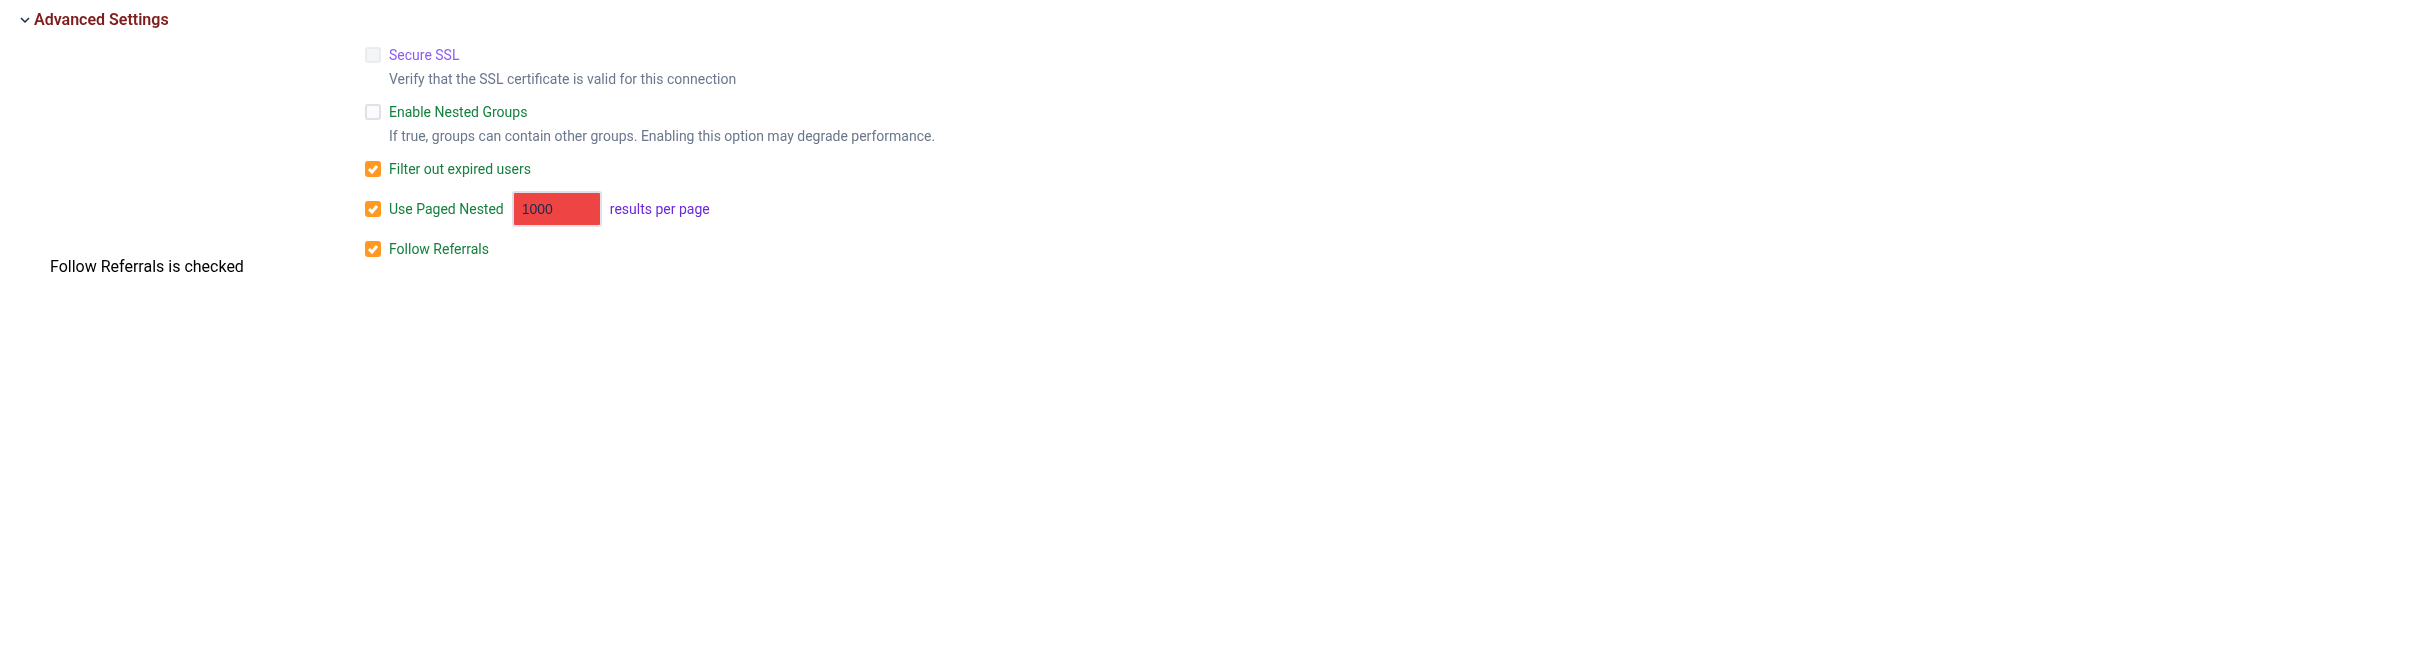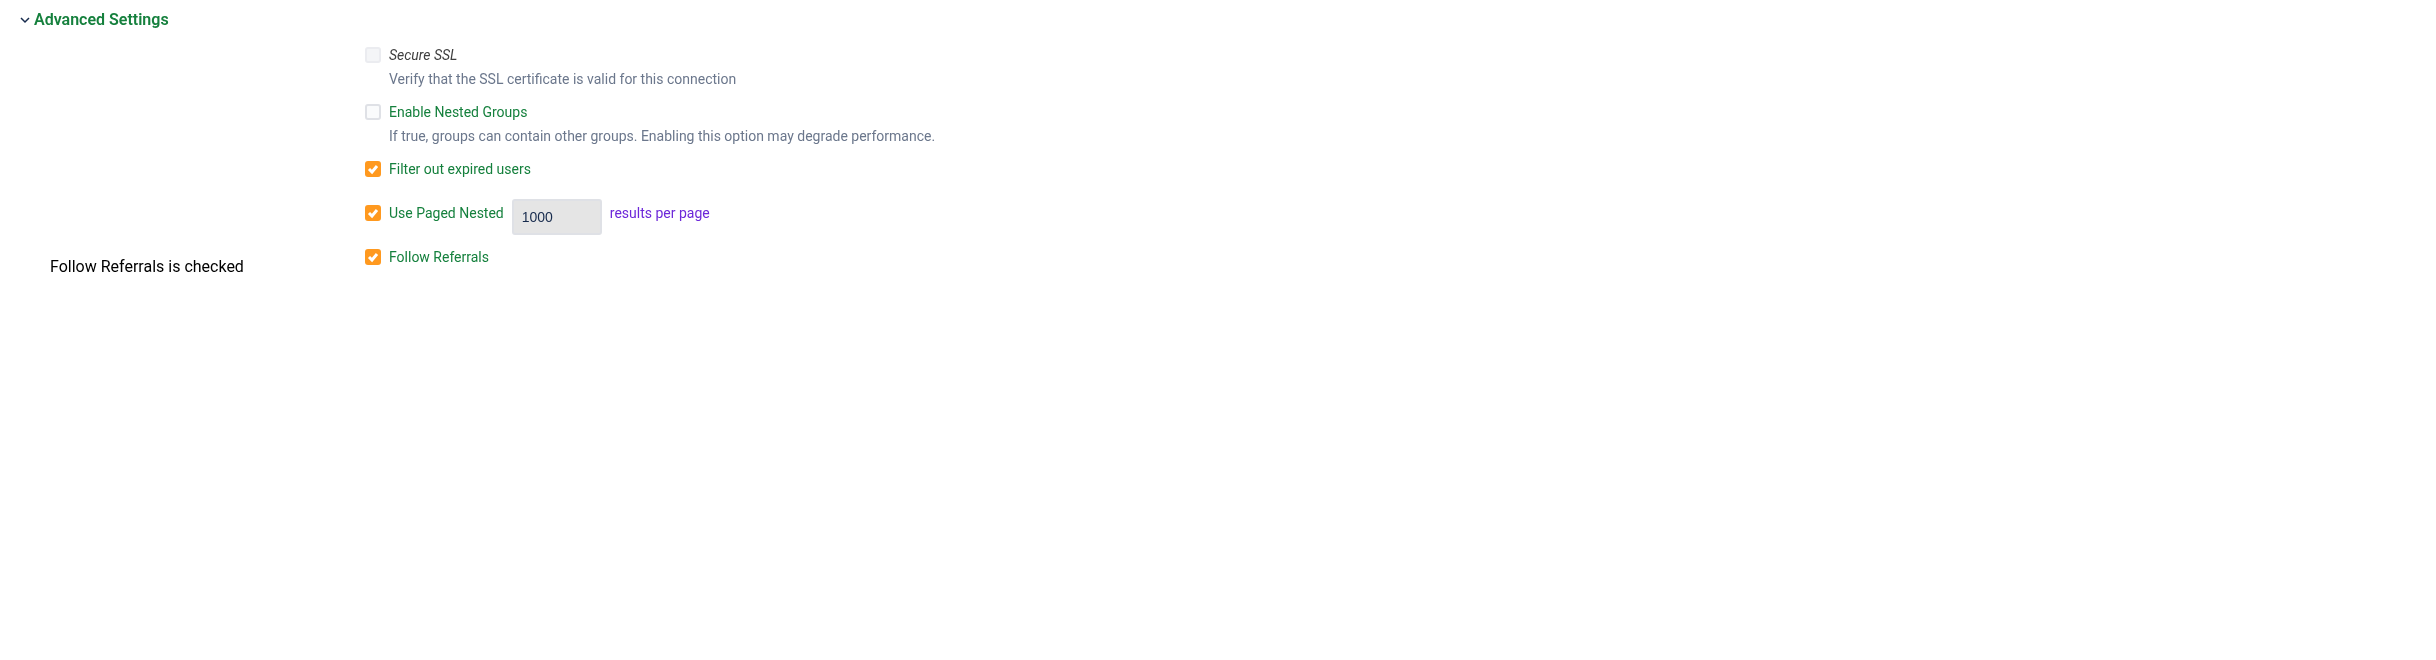--- a/index.html
+++ b/index.html
@@ -20,21 +20,21 @@
       gap: 4px;
       margin-bottom: 18px;
     }
     .section-header .chevron {
       font-size: 14px;
       color: #172b4d;
     }
     .section-header .title {
       font-weight: 600;
       font-size: 16px;
-      color: #15803d;
+      color: #7f1d1d;
     }
     .content-row {
       display: flex;
       align-items: flex-start;
     }
     .annotation-col {
       width: 330px;
       position: relative;
       padding-top: 210px;
       padding-left: 30px;
@@ -100,39 +100,37 @@
       stroke: #ffffff;
       stroke-width: 3;
       fill: none;
     }
     .label {
       font-size: 14px;
       color: #15803d;
       font-weight: 400;
     }
     .label.disabled {
-      color: #404040;
-      font-style: italic;
+      color: #8b5cf6;
     }
     .description {
       font-size: 14px;
       color: #6b778c;
       margin-left: 24px;
       line-height: 1.5;
     }
     .number-input {
       width: 90px;
       height: 36px;
       padding: 6px 8px;
       border: 2px solid #dfe1e6;
       border-radius: 3px;
       font-size: 14px;
       color: #172b4d;
-      background: #e5e5e5;
-      margin-top: 8px;
+      background: #ef4444;
     }
     .inline-text {
       font-size: 14px;
       color: #6d28d9;
     }
   </style>
 </head>
 <body>
 
 <div class="section-header">

